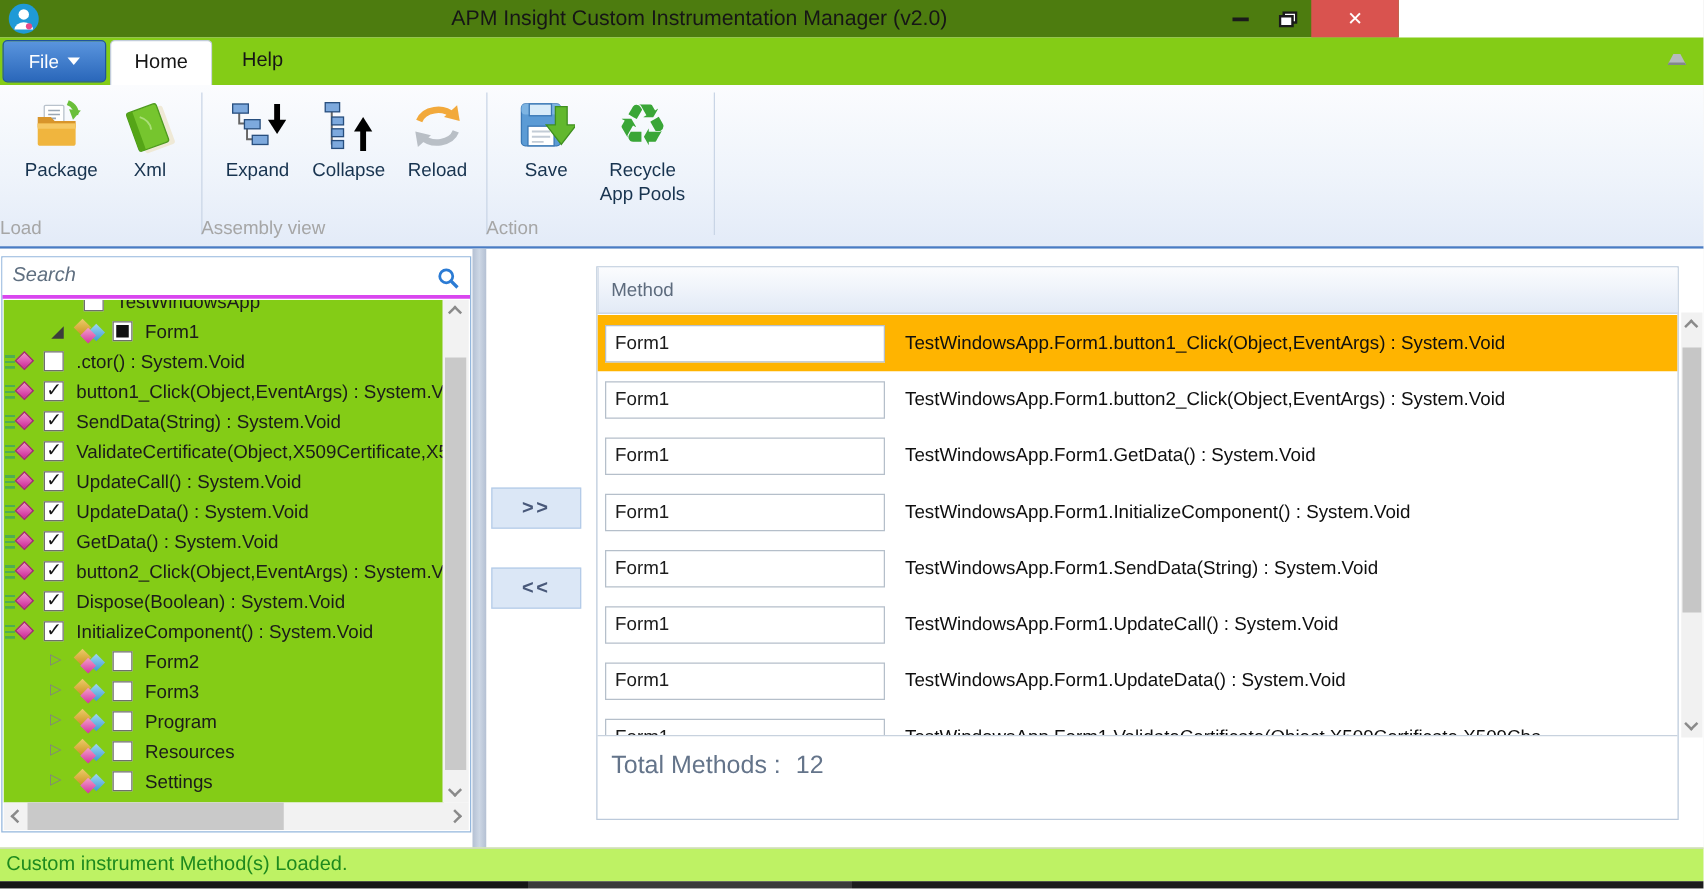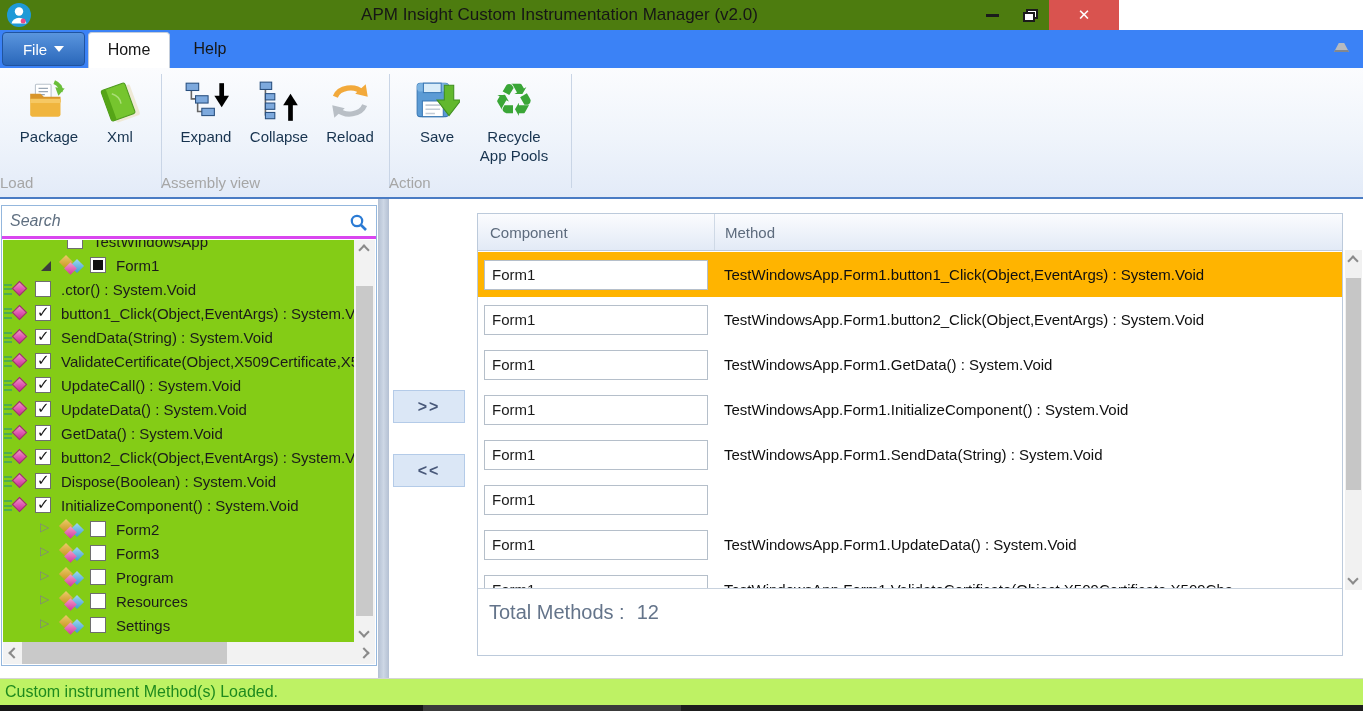--- a/index.html
+++ b/index.html
@@ -12,21 +12,21 @@
   .app-icon{position:absolute;left:6px;top:2px;width:26px;height:26px}
   .win-title{position:absolute;left:0;right:0;top:0;height:30px;text-align:center;
              font-size:17px;line-height:30px;color:#161616}
   .win-controls{position:absolute;right:0;top:0;height:30px;display:flex}
   .wc{height:30px;display:flex;align-items:center;justify-content:center;cursor:default}
   .wc-min{width:38px}.wc-restore{width:38px}
   .wc-close{width:70px;background:#d9534f;color:#fff;font-size:15px}
   .min-glyph{width:13px;border-bottom:3px solid #1b1b1b;height:3px}
 
   
-  .tabrow{position:absolute;left:0;top:30px;width:1363px;height:38px;background:#3b82f6}
+  .tabrow{position:absolute;left:0;top:30px;width:1363px;height:38px;background:#84cc16}
   .file-btn{position:absolute;left:2px;top:2px;width:83px;height:34px;border-radius:4px;
             background:linear-gradient(#5a95de,#2a67ba);border:1px solid #20549f;
             color:#fff;font-size:15px;display:flex;align-items:center;justify-content:center;gap:7px}
   .file-caret{width:0;height:0;border-left:5px solid transparent;border-right:5px solid transparent;border-top:6px solid #fff}
   .tab{position:absolute;top:0;height:38px;line-height:38px;text-align:center;font-size:16px;color:#161616}
   .tab-home{left:88px;width:82px;background:#fff;border:1px solid #c3cddb;border-bottom:none;
             border-radius:4px 4px 0 0;top:2px;height:36px;line-height:34px}
   .tab-help{left:172px;width:76px}
   .rib-caret{position:absolute;right:14px;top:13px;width:15px;height:9px;background:#b6bac0;
              clip-path:polygon(32% 0,68% 0,100% 100%,0 100%);border-bottom:2px solid #83878d}
@@ -463,21 +463,20 @@
       </div>
     </div>
 
     <div class="splitter"></div>
 
     <div class="xfer-btn xfer-add">&gt;&gt;</div>
     <div class="xfer-btn xfer-remove">&lt;&lt;</div>
 
     <div class="right-box">
       <div class="thead">
-        <div class="hc1">Component</div>
         <div class="hc2">Method</div>
       </div>
       <div class="rows-viewport">
 
           <div class="mrow selected">
             <div class="comp-cell">
               <div class="comp-box">Form1</div>
             </div>
             <div class="meth">TestWindowsApp.Form1.button1_Click(Object,EventArgs) : System.Void</div>
           </div>
@@ -507,20 +506,21 @@
             <div class="comp-cell">
               <div class="comp-box">Form1</div>
             </div>
             <div class="meth">TestWindowsApp.Form1.SendData(String) : System.Void</div>
           </div>
 
           <div class="mrow">
             <div class="comp-cell">
               <div class="comp-box">Form1</div>
             </div>
+            <div class="meth">TestWindowsApp.Form1.UpdateCall() : System.Void</div>
           </div>
 
           <div class="mrow">
             <div class="comp-cell">
               <div class="comp-box">Form1</div>
             </div>
             <div class="meth">TestWindowsApp.Form1.UpdateData() : System.Void</div>
           </div>
 
           <div class="mrow">

